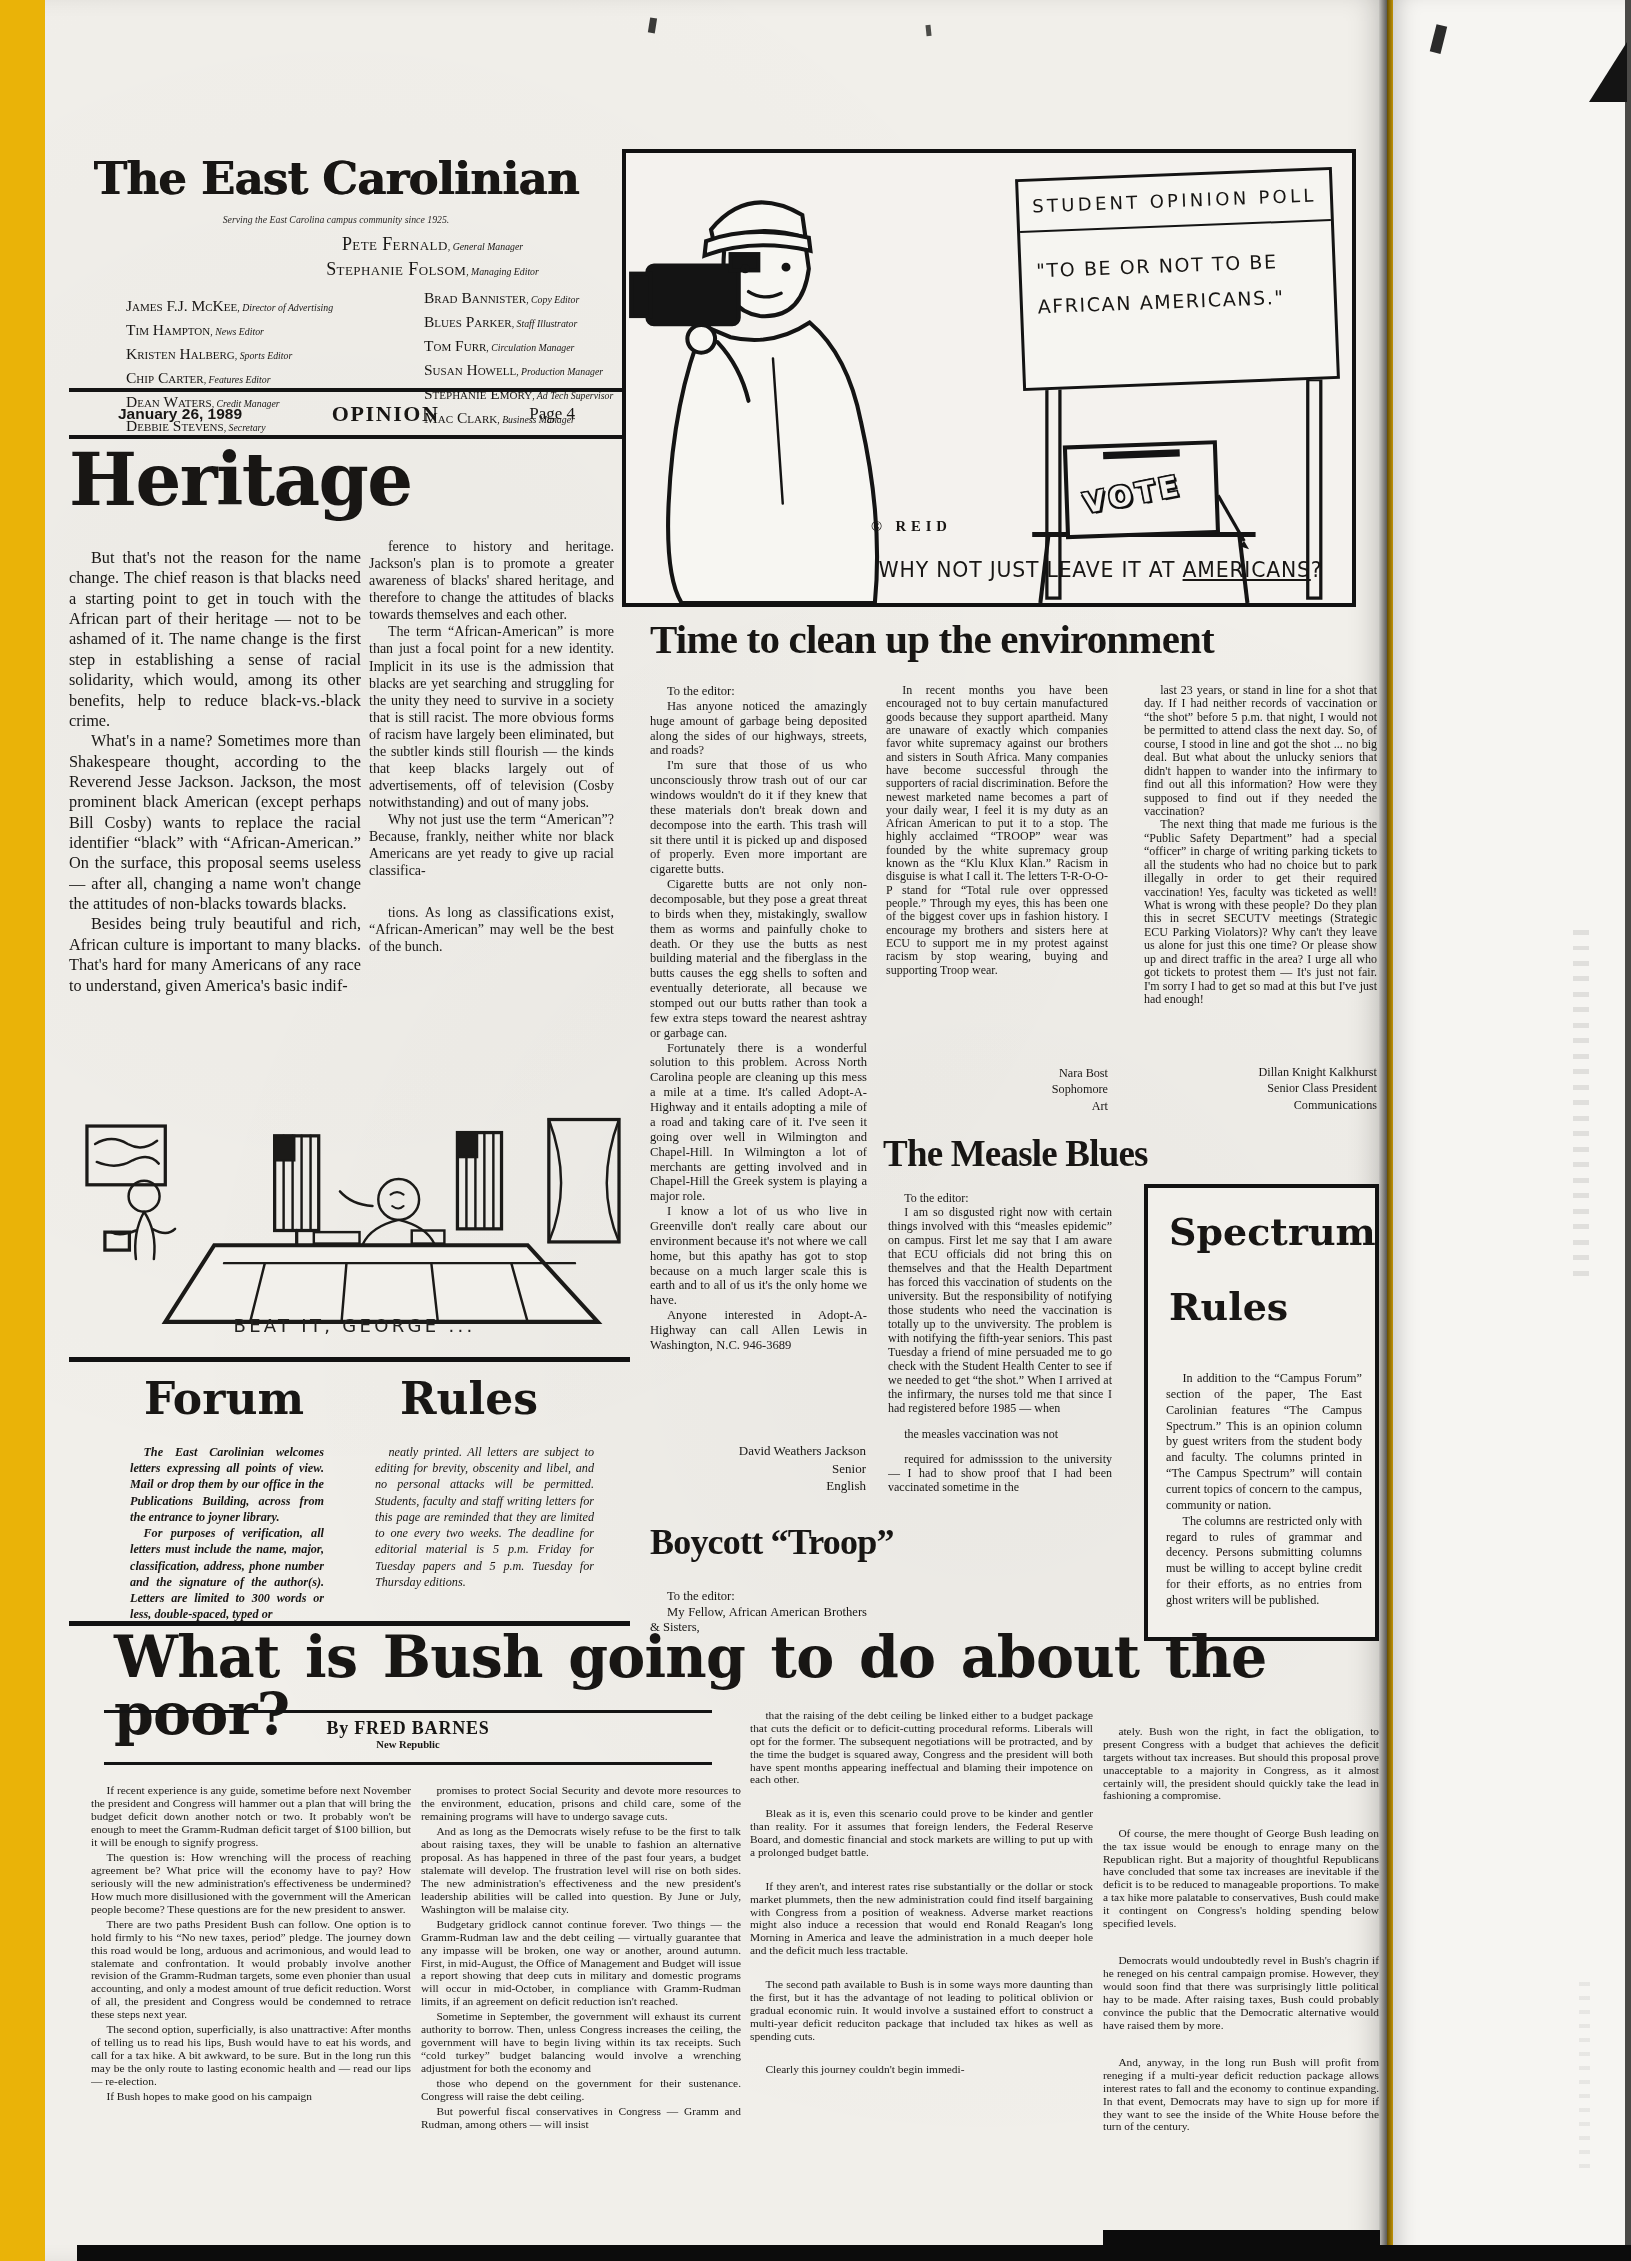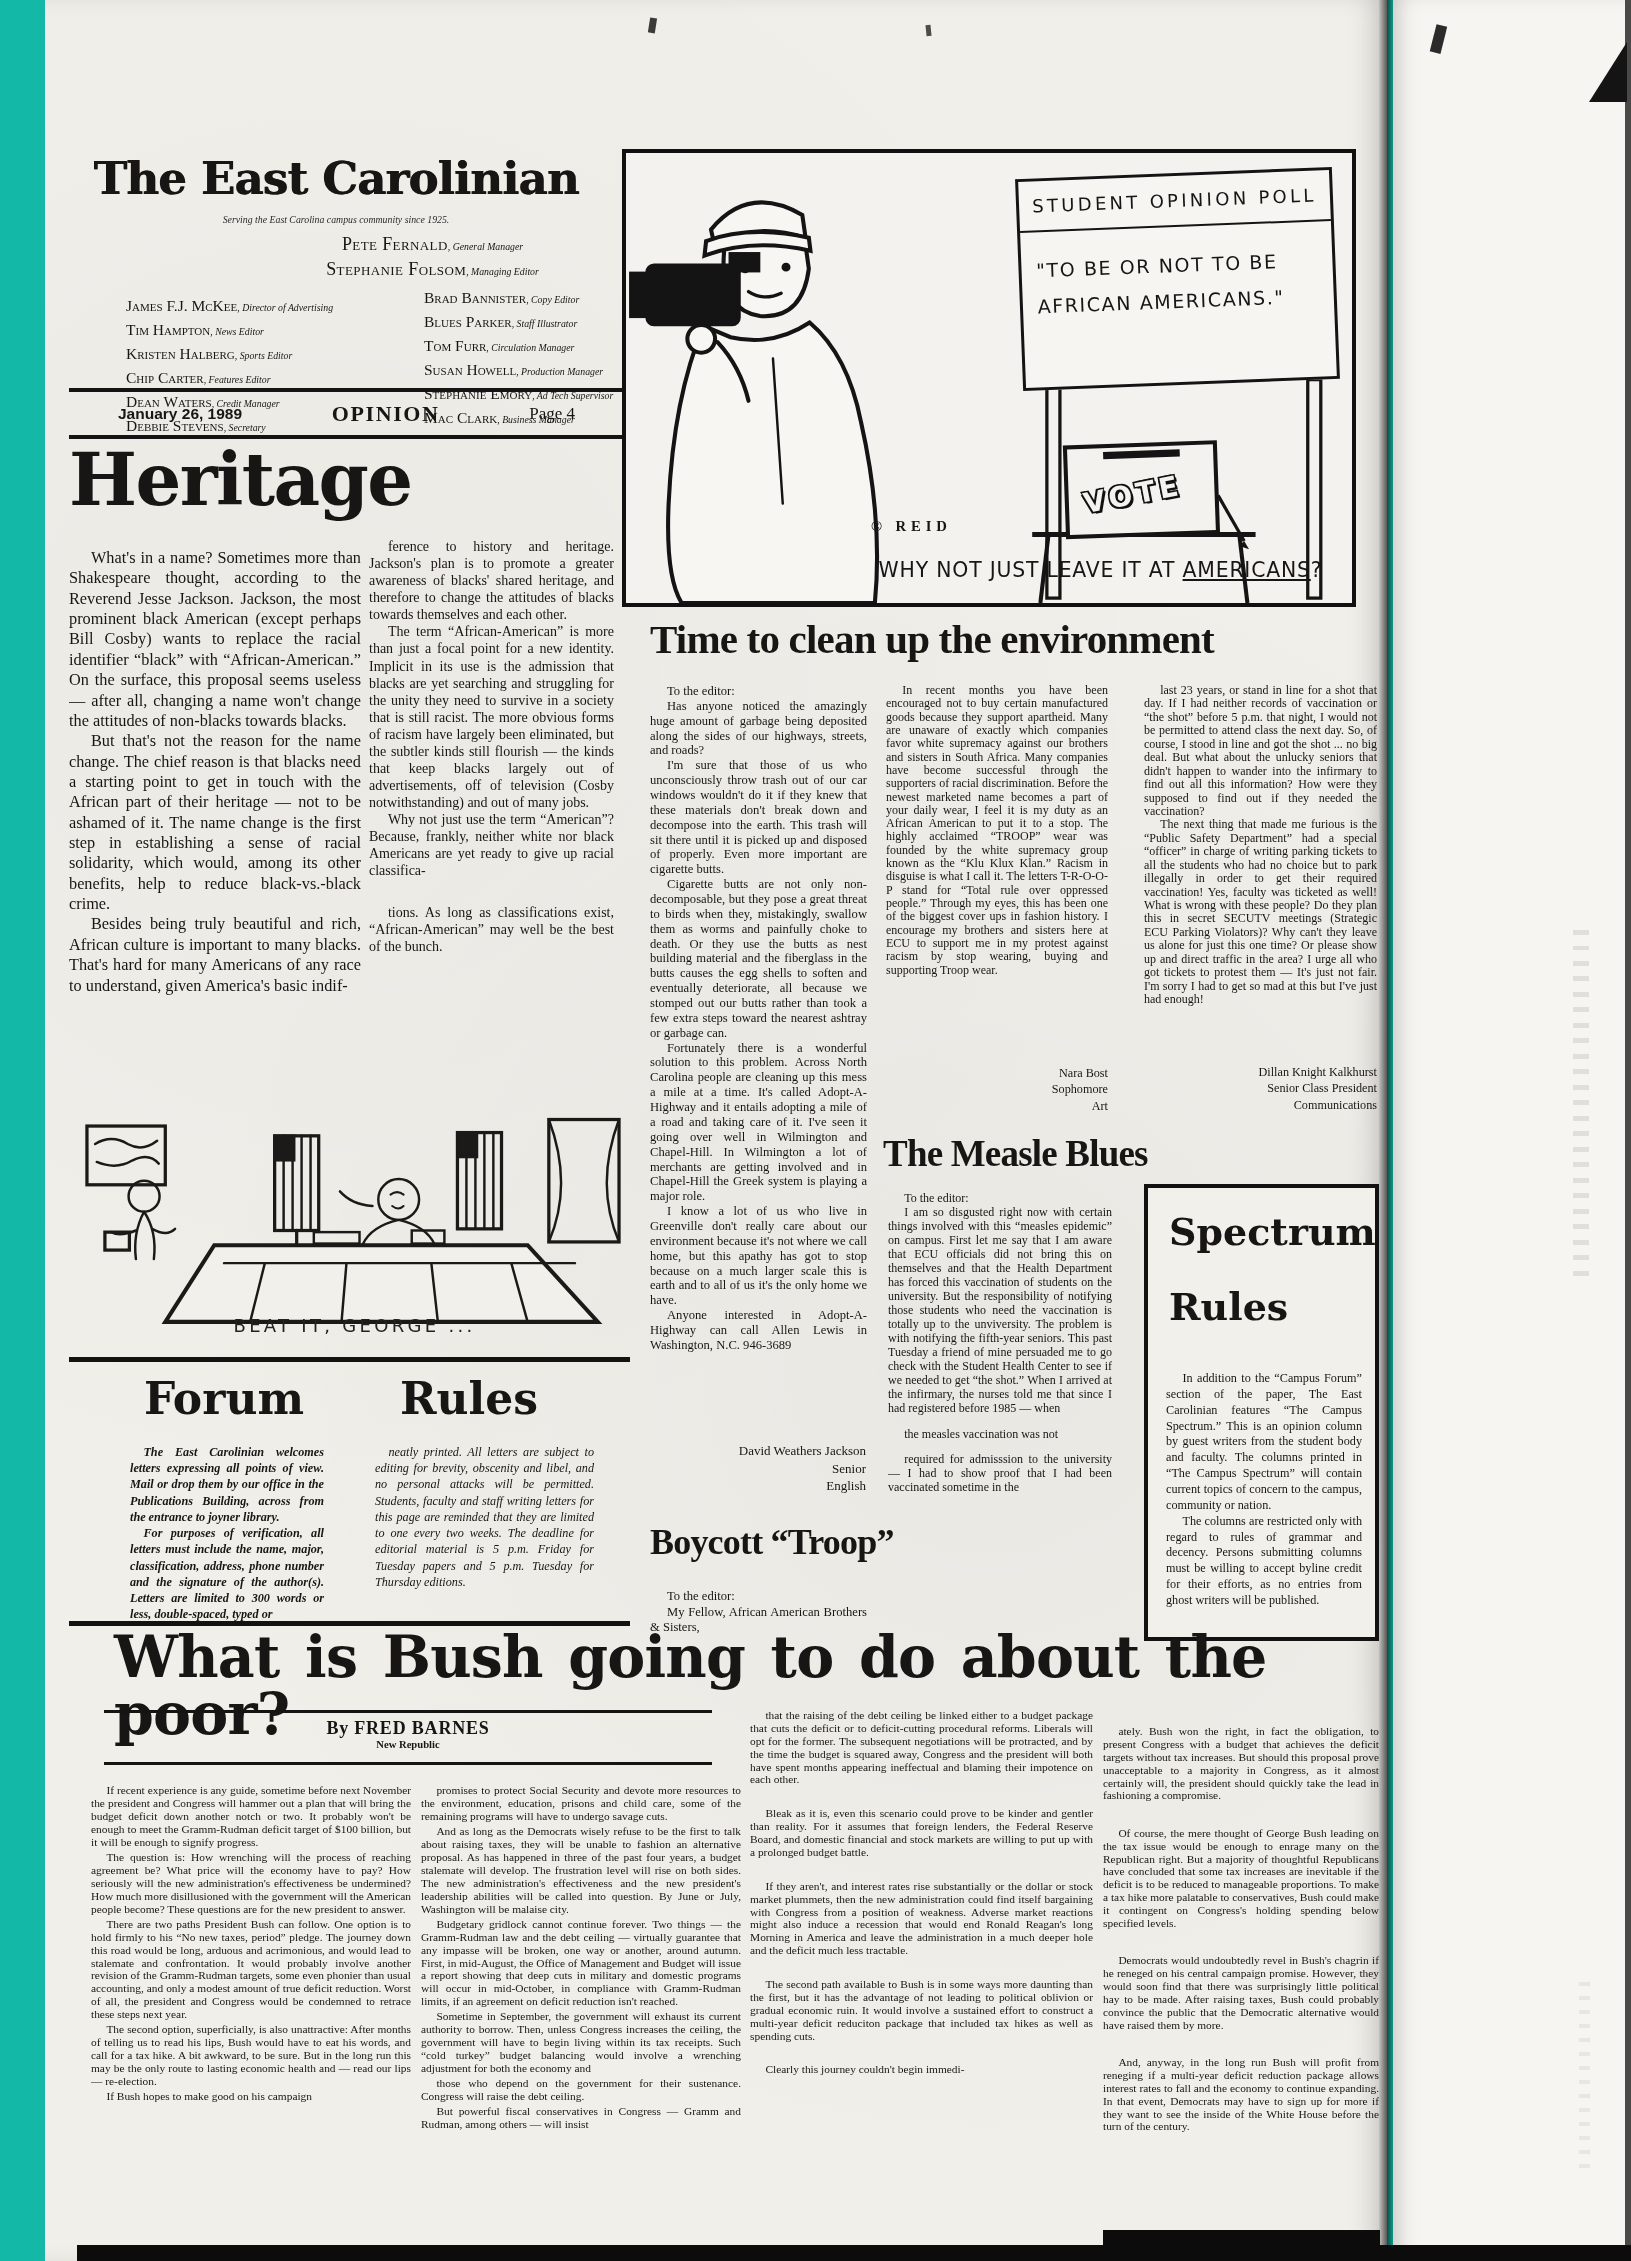--- a/index.html
+++ b/index.html
@@ -1,16 +1,16 @@
 <!DOCTYPE html>
 <html style="font-size:13px"><head>
 <meta charset="utf-8">
 <style>
   html,body{margin:0;padding:0;background:#cfccc8;}
-  .page{position:relative;width:1631px;height:2261px;overflow:hidden;background:#14b8a6;
+  .page{position:relative;width:1631px;height:2261px;overflow:hidden;background:#eab308;
         font-family:"Liberation Serif","DejaVu Serif",serif;color:#181614;}
   .abs{position:absolute;}
   
   .main-sheet{left:45px;top:0;width:1342px;height:2261px;background:#f1efea;
     background-image:radial-gradient(circle at 22% 30%,rgba(0,0,0,.025),transparent 45%),
                      radial-gradient(circle at 70% 60%,rgba(0,0,0,.03),transparent 50%);
     box-shadow:inset -23px 0 33px -18px rgba(0,0,0,.30);}
   .seam{left:1379px;top:0;width:14.7px;height:2261px;
     background:linear-gradient(to right,rgba(0,0,0,.06),rgba(0,0,0,.55) 55%,rgba(0,0,0,.12));}
   .right-sheet{left:1393px;top:0;width:232px;height:2261px;background:#f6f5f2;
@@ -167,22 +167,22 @@
     </div>
 
   <div class="abs opinion-bar">
     <span class="date-label">January 26, 1989</span>
     <span class="section-label">OPINION</span>
     <span class="page-number">Page 4</span>
   </div>
 
   <div class="abs heritage-headline">Heritage</div>
   <div class="abs col heritage-col1">
+      <p class="para">But that's not the reason for the name change. The chief reason is that blacks need a starting point to get in touch with the African part of their heritage — not to be ashamed of it. The name change is the first step in establishing a sense of racial solidarity, which would, among its other benefits, help to reduce black-vs.-black crime.</p>
       <p class="para">What's in a name? Sometimes more than Shakespeare thought, according to the Reverend Jesse Jackson. Jackson, the most prominent black American (except perhaps Bill Cosby) wants to replace the racial identifier “black” with “African-American.” On the surface, this proposal seems useless — after all, changing a name won't change the attitudes of non-blacks towards blacks.</p>
-      <p class="para">But that's not the reason for the name change. The chief reason is that blacks need a starting point to get in touch with the African part of their heritage — not to be ashamed of it. The name change is the first step in establishing a sense of racial solidarity, which would, among its other benefits, help to reduce black-vs.-black crime.</p>
       <p class="para">Besides being truly beautiful and rich, African culture is important to many blacks. That's hard for many Americans of any race to understand, given America's basic indif-</p>
     </div>
   <div class="abs col heritage-col2">
     <div>
         <p class="para">ference to history and heritage. Jackson's plan is to promote a greater awareness of blacks' shared heritage, and therefore to change the attitudes of blacks towards themselves and each other.</p>
         <p class="para">The term “African-American” is more than just a focal point for a new identity. Implicit in its use is the admission that blacks are yet searching and struggling for the unity they need to survive in a society that is still racist. The more obvious forms of racism have largely been eliminated, but the subtler kinds still flourish — the kinds that keep blacks largely out of advertisements, off of television (Cosby notwithstanding) and out of many jobs.</p>
         <p class="para">Why not just use the term “American”? Because, frankly, neither white nor black Americans are yet ready to give up racial classifica-</p>
       </div>
     <div class="col-gap"></div>
     <div>

